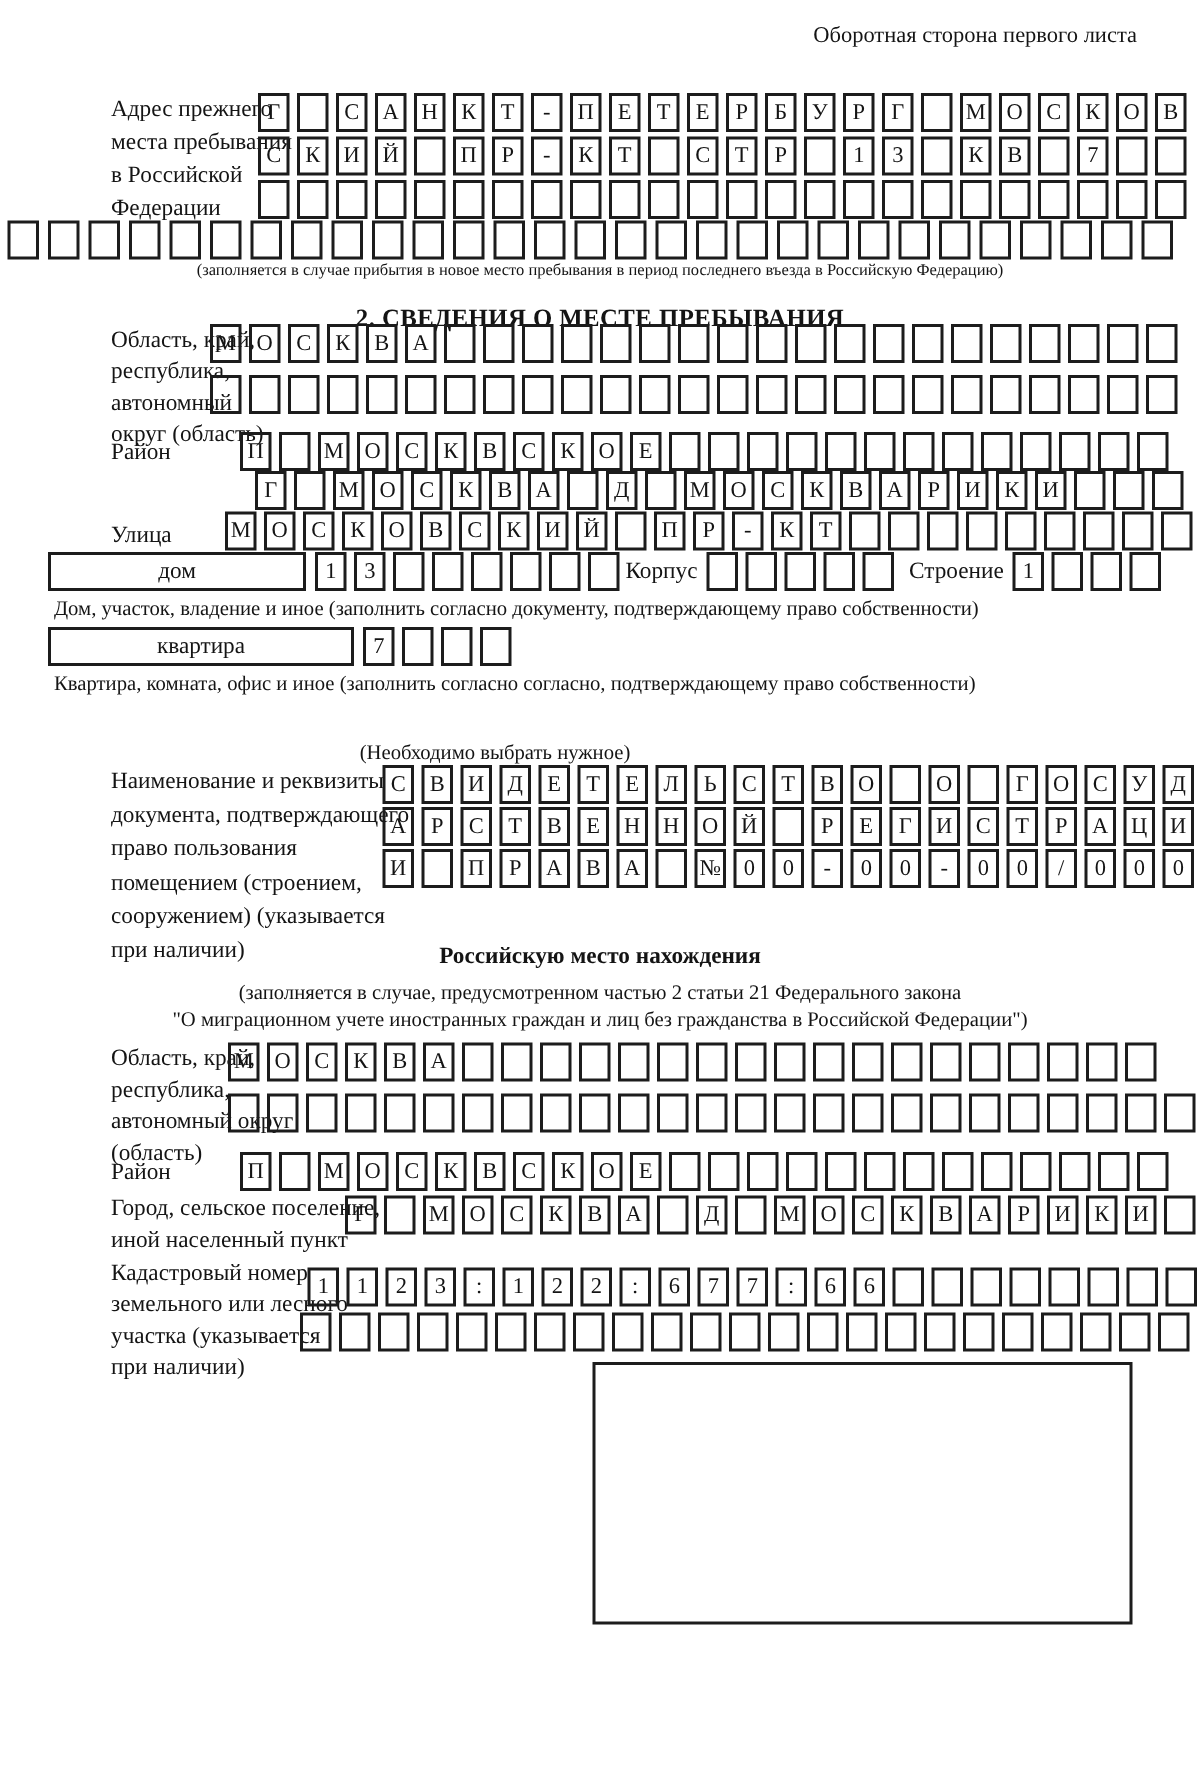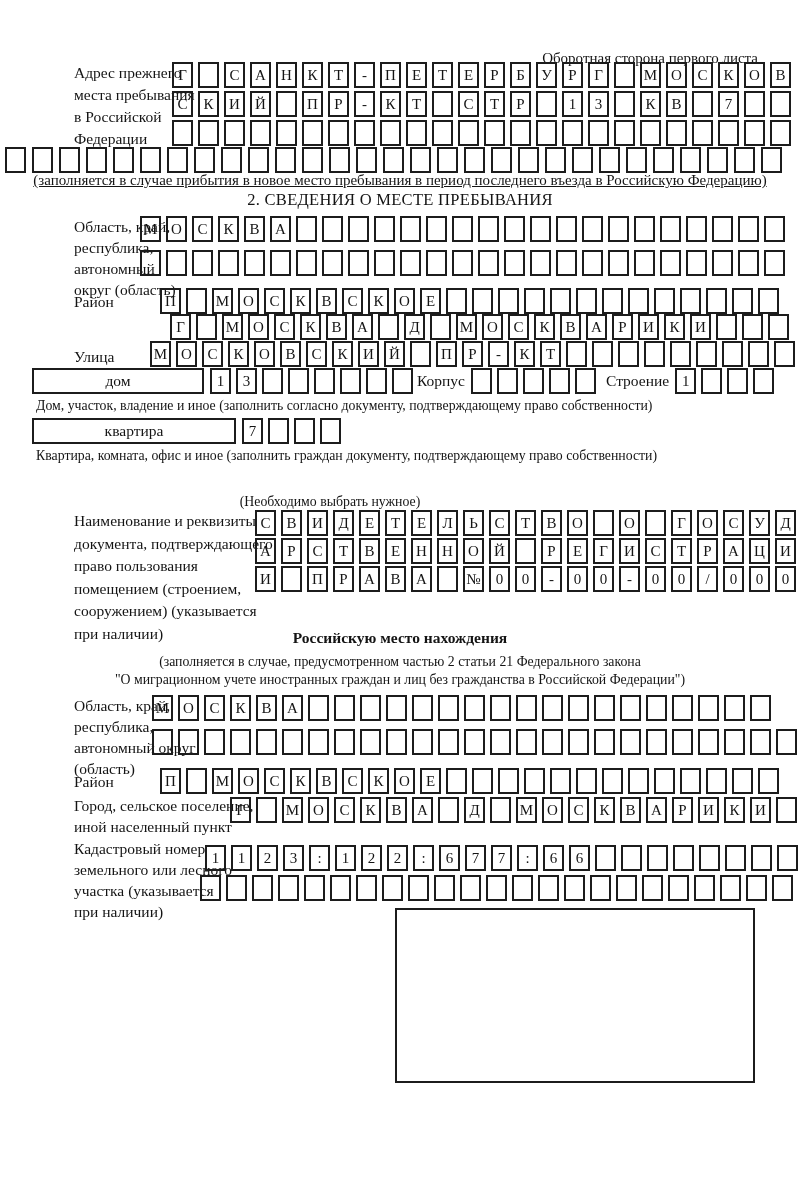--- a/index.html
+++ b/index.html
@@ -10,25 +10,25 @@
   .lbl.lh22{line-height:22px;}
   .cells{display:flex;gap:5px;}
   .cells.g6{gap:6px;}
   .cell{flex:none;width:21px;height:26px;border:2px solid #1c1c1c;box-sizing:border-box;
         text-align:center;font-size:15px;line-height:22px;font-family:inherit;}
   .wbox{height:26px;border:2px solid #1c1c1c;box-sizing:border-box;text-align:center;
         font-size:15.5px;line-height:22px;flex:none;}
   .chk{flex:none;width:22px;height:26px;border:2px solid #1c1c1c;box-sizing:border-box;
        text-align:center;font-size:15px;line-height:22px;display:inline-block;}
   .center{width:800px;text-align:center;left:0;}
-  .note{font-size:15px;line-height:16px;text-decoration:underline;}
+  .note{font-size:11px;line-height:16px;}
   .cap{font-size:13.8px;line-height:17px;}
-  .sec-title{font-size:16.5px;font-weight:normal;letter-spacing:.3px;}
+  .sec-title{font-size:16.5px;font-weight:bold;letter-spacing:.3px;margin-top:12px;}
   .fact-title{font-size:15.5px;font-weight:bold;}
-  .hdr{font-size:15px;margin-top:34px;}
+  .hdr{font-size:15px;}
   .flexrow{display:flex;align-items:flex-start;}
   .stamp{border:2px solid #1c1c1c;box-sizing:border-box;background:#fff;}
   .stamp-cap{font-size:14.6px;line-height:22px;text-align:center;}
 </style>
 </head>
 <body>
 
 <div class="page">
 
   <div class="abs hdr" style="top:16px;right:42px;">Оборотная сторона первого листа</div>
@@ -319,21 +319,21 @@
 
   <div class="abs flexrow" style="left:32px;top:418px;">
     <div class="wbox" style="width:204px;">квартира</div>
     <div class="cells" style="margin-left:6px;">
         <div class="cell">7</div>
         <div class="cell"></div>
         <div class="cell"></div>
         <div class="cell"></div>
       </div>
   </div>
-  <div class="abs cap" style="left:36px;top:447px;">Квартира, комната, офис и иное (заполнить граждан документу, подтверждающему право собственности)</div>
+  <div class="abs cap" style="left:36px;top:447px;">Квартира, комната, офис и иное (заполнить согласно согласно, подтверждающему право собственности)</div>
 
   <div class="abs cap" style="left:150px;top:493px;width:360px;text-align:center;">(Необходимо выбрать нужное)</div>
 
   <div class="abs lbl" style="left:36px;top:510px;line-height:22.5px;">Наименование и реквизиты<br>документа, подтверждающего<br>право пользования<br>помещением (строением,<br>сооружением) (указывается<br>при наличии)</div>
   <div class="abs cells" style="left:255px;top:510px;">
       <div class="cell">С</div>
       <div class="cell">В</div>
       <div class="cell">И</div>
       <div class="cell">Д</div>
       <div class="cell">Е</div>

